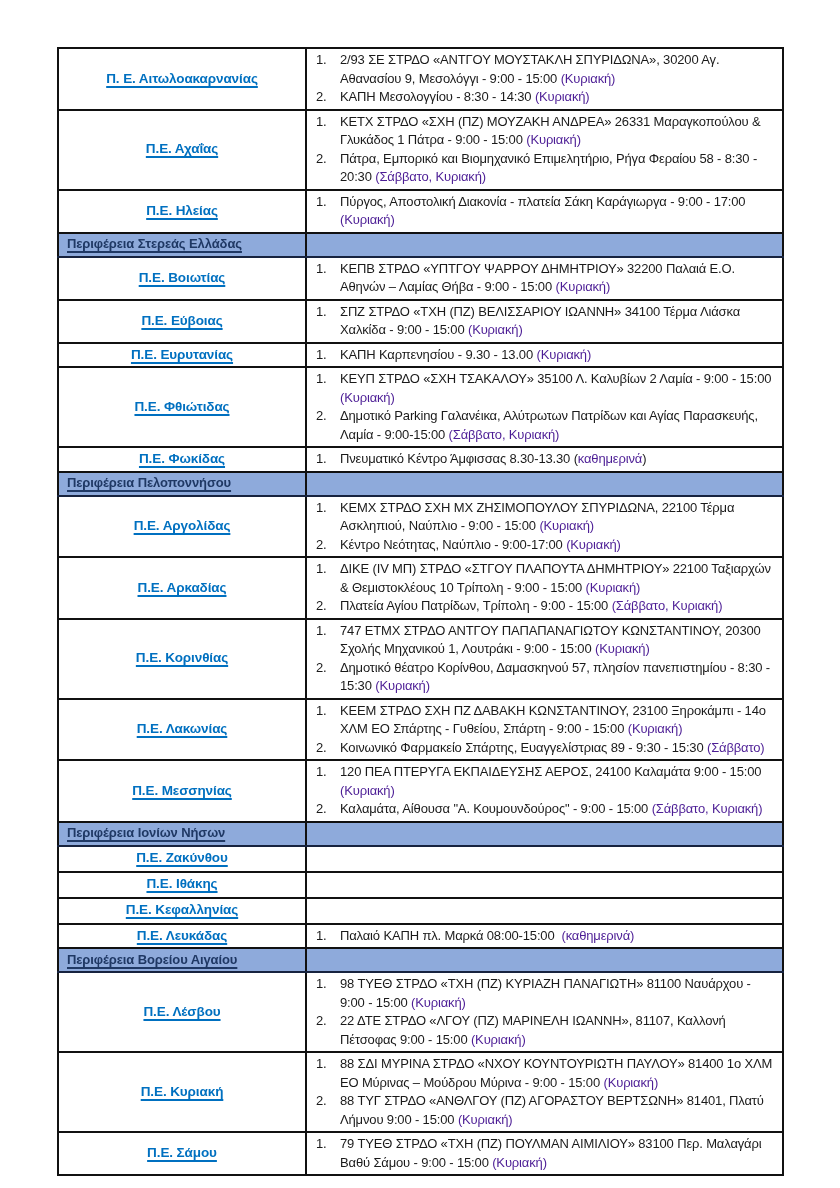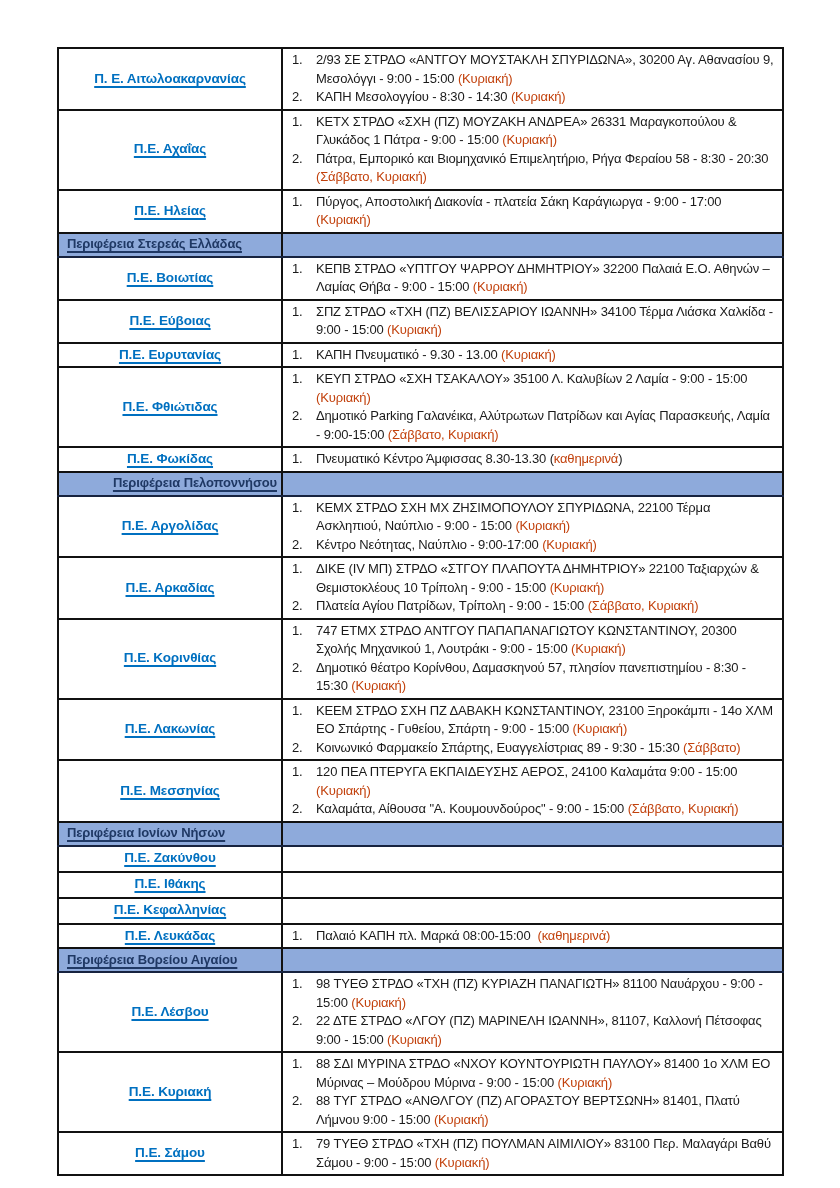--- a/index.html
+++ b/index.html
@@ -24,21 +24,21 @@
   table.sched td {
     border: 2px solid #111111;
     vertical-align: middle;
     font-size: 13px;
     line-height: 18.5px;
     color: #1a1a1a;
   }
   td.region-cell {
     width: 214px;
     text-align: center;
-    padding: 2px 4px;
+    padding: 2px 16px;
   }
   .region-link {
     color: #0070C0;
     font-weight: bold;
     font-size: 13.5px;
     text-decoration: underline;
     text-underline-offset: 3px;
     text-decoration-thickness: 1.5px;
     cursor: pointer;
     letter-spacing: -0.1px;
@@ -59,21 +59,21 @@
   }
   .item .txt {
     flex: 1;
     padding-right: 2px;
     letter-spacing: -0.15px;
   }
   .u {
     text-underline-offset: 2.5px;
     text-decoration-thickness: 1.4px;
   }
-  .red { color: #c2410c; }
+  .red { color: #4c1d95; }
   tr.hdr-row td {
     background: #8EAADB;
     border-top: 2.5px solid #17233f;
     border-bottom: 2.5px solid #17233f;
     padding: 1px 4px;
     height: 20px;
   }
   .hdr-label {
     color: #1F3864;
     font-weight: bold;
@@ -146,21 +146,21 @@
               <span class="num">1.</span>
               <span class="txt"><span>ΣΠΖ ΣΤΡΔΟ «ΤΧΗ (ΠΖ) ΒΕΛΙΣΣΑΡΙΟΥ ΙΩΑΝΝΗ» 34100 Τέρμα Λιάσκα Χαλκίδα - </span><span class="u ">9:00 - 15:00 </span><span class="red">(Κυριακή)</span></span>
             </div>
           </td>
         </tr>
         <tr>
           <td class="region-cell"><span class="region-link">Π.Ε. Ευρυτανίας</span></td>
           <td class="items-cell">
             <div class="item">
               <span class="num">1.</span>
-              <span class="txt"><span>ΚΑΠΗ Πνευματικό - </span><span class="u ">9.30 - 13.00 </span><span class="red">(Κυριακή)</span></span>
+              <span class="txt"><span>ΚΑΠΗ Καρπενησίου - </span><span class="u ">9.30 - 13.00 </span><span class="red">(Κυριακή)</span></span>
             </div>
           </td>
         </tr>
         <tr>
           <td class="region-cell"><span class="region-link">Π.Ε. Φθιώτιδας</span></td>
           <td class="items-cell">
             <div class="item">
               <span class="num">1.</span>
               <span class="txt"><span>ΚΕΥΠ ΣΤΡΔΟ «ΣΧΗ ΤΣΑΚΑΛΟΥ» 35100 Λ. Καλυβίων 2 Λαμία - </span><span class="u ">9:00 - 15:00 </span><span class="red">(Κυριακή)</span></span>
             </div>
@@ -173,21 +173,21 @@
         <tr>
           <td class="region-cell"><span class="region-link">Π.Ε. Φωκίδας</span></td>
           <td class="items-cell">
             <div class="item">
               <span class="num">1.</span>
               <span class="txt"><span class="u ">Πνευματικό Κέντρο Άμφισσας 8.30-13.30 (</span><span class="u red">καθημερινά</span><span class="u ">)</span></span>
             </div>
           </td>
         </tr>
         <tr class="hdr-row">
-          <td style="width: 214px; text-align: right;"><span class="hdr-label">Περιφέρεια Πελοποννήσου</span></td>
+          <td style="width: 214px;"><span class="hdr-label">Περιφέρεια Πελοποννήσου</span></td>
           <td></td>
         </tr>
         <tr>
           <td class="region-cell"><span class="region-link">Π.Ε. Αργολίδας</span></td>
           <td class="items-cell">
             <div class="item">
               <span class="num">1.</span>
               <span class="txt"><span>ΚΕΜΧ ΣΤΡΔΟ ΣΧΗ ΜΧ ΖΗΣΙΜΟΠΟΥΛΟΥ ΣΠΥΡΙΔΩΝΑ, 22100 Τέρμα Ασκληπιού, Ναύπλιο - </span><span class="u ">9:00 - 15:00 </span><span class="red">(Κυριακή)</span></span>
             </div>
             <div class="item">

